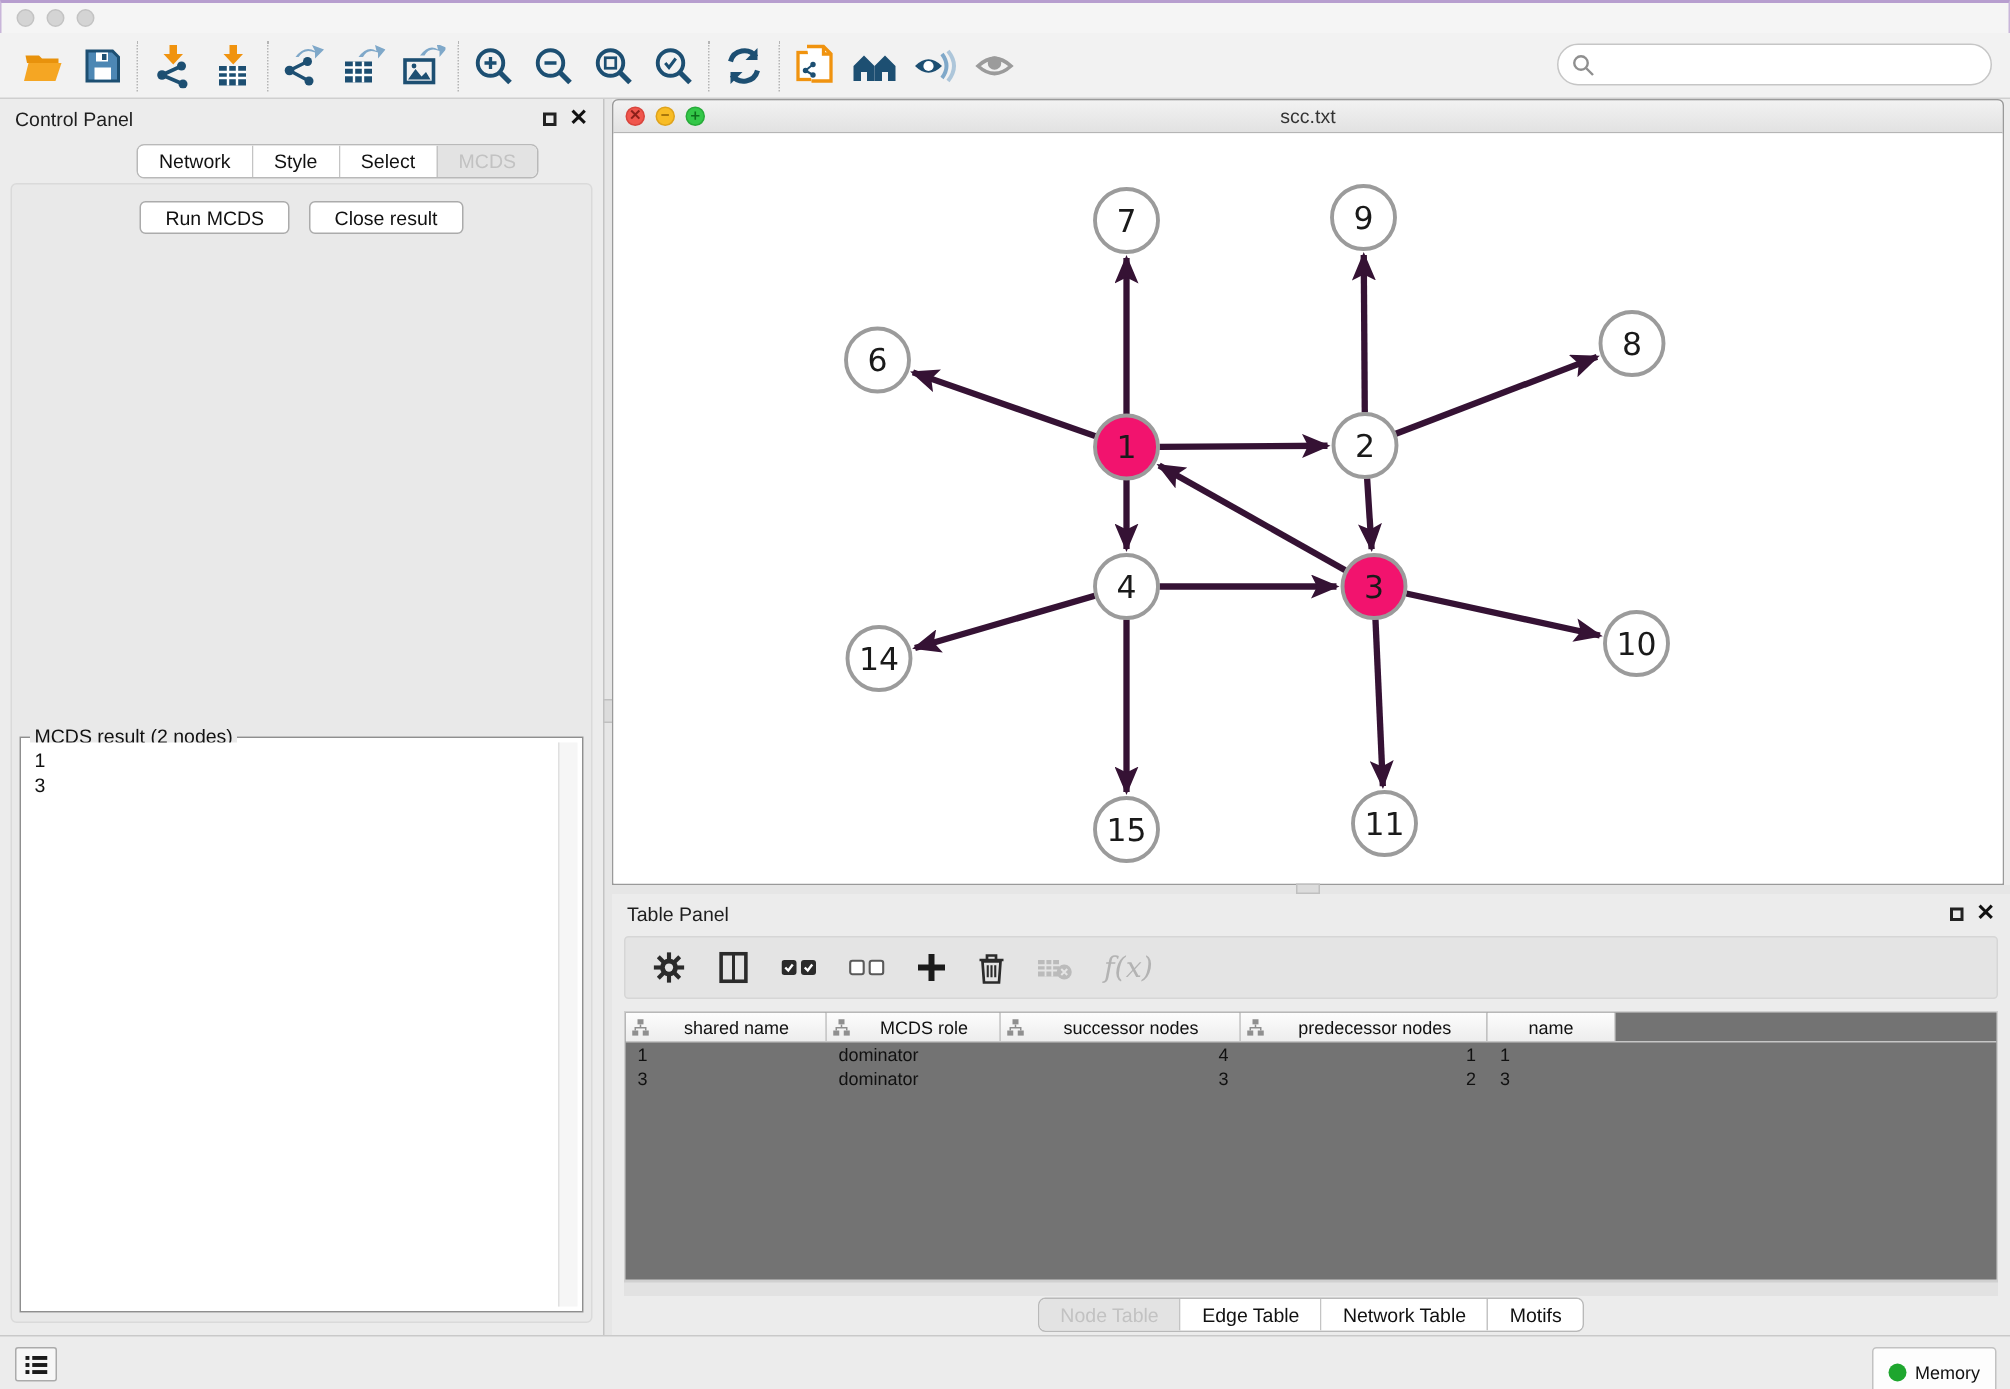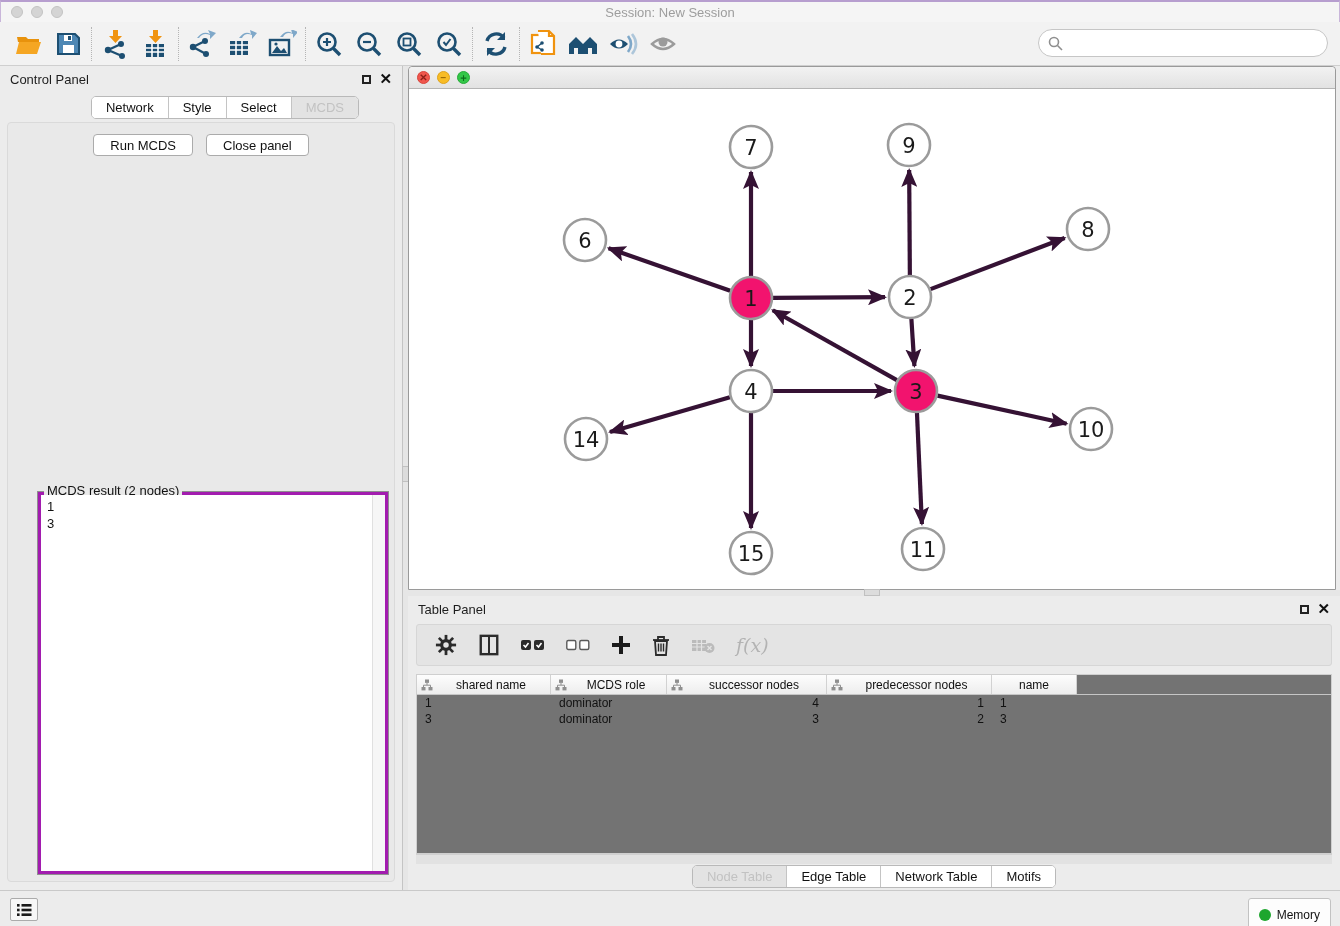--- a/index.html
+++ b/index.html
@@ -46,21 +46,21 @@
   .dropdown .dd-text { font-size:13px; color:#111; padding-left:10px; flex:1; }
   .dd-stepper { width:17px; height:100%; border-left:1px solid #c9c9c9; display:flex; flex-direction:column;
     align-items:center; justify-content:center; gap:2px; }
   .tri-up { width:0; height:0; border-left:4px solid transparent; border-right:4px solid transparent; border-bottom:5px solid #555; }
   .tri-dn { width:0; height:0; border-left:4px solid transparent; border-right:4px solid transparent; border-top:5px solid #555; }
   .btn-row { display:flex; justify-content:center; gap:13px; margin-top:11px; }
   .std-btn { font-size:13px; color:#111; background:#fff; border:1px solid #ababab; border-radius:4px;
     padding:2px 16px; height:22px; cursor:pointer; }
 
   .result-group { position:absolute; left:5px; right:5px; top:368px; bottom:6px;
-    border:1px solid #8f8f8f; background:#a21caf;margin-left:24px; }
+    border:1px solid #8f8f8f; background:#ffffff; }
   .result-legend { position:absolute; top:-9px; left:6px; background:#e9e9e9; padding:0 3px; font-size:13px; color:#111; }
   .result-body { position:absolute; inset:3px; background:#fff; font-size:13px; color:#111;
     padding:3px 0 0 6px; white-space:pre-line; line-height:17px; }
   .result-scroll { position:absolute; top:3px; bottom:3px; right:3px; width:13px; background:#f6f6f6; border-left:1px solid #e0e0e0; }
 
   
   .v-split { position:absolute; left:402px; top:66px; width:6px; height:824px; background:#e6e6e6; border-left:1px solid #c4c4c4; }
   .v-handle { position:absolute; left:-1px; top:400px; width:7px; height:16px; background:#dcdcdc; border:1px solid #c0c0c0; cursor:col-resize; }
   .h-split { position:absolute; left:408px; top:590px; width:932px; height:6px; background:#e6e6e6; }
   .h-handle { position:absolute; left:456px; top:-1px; width:16px; height:7px; background:#dcdcdc; border:1px solid #c0c0c0; cursor:row-resize; }
@@ -111,21 +111,20 @@
 <body>
 
 <div id="app">
 
   <div class="titlebar">
     <div class="tl-dots">
       <span class="tl-dot"></span>
       <span class="tl-dot"></span>
       <span class="tl-dot"></span>
     </div>
-    <div class="win-title">Session: New Session</div>
   </div>
 
   <div class="toolbar">
     <div class="tb-btn">
       <svg width="28" height="28" viewBox="0 0 28 28">
           <path d="M3 7h9l2 2h11v3H4z" fill="#e8920c"></path>
           <path d="M2 24l3-12h22l-4 12z" fill="#f5a623"></path>
         </svg>
     </div>
     <div class="tb-btn">
@@ -269,21 +268,21 @@
       <div class="tabg">
         <span class="tab">Network</span>
         <span class="tab">Style</span>
         <span class="tab">Select</span>
         <span class="tab active">MCDS</span>
       </div>
     </div>
     <div class="cp-card">
       <div class="btn-row">
         <button class="std-btn">Run MCDS</button>
-        <button class="std-btn">Close panel</button>
+        <button class="std-btn">Close result</button>
       </div>
       <div class="result-group">
         <span class="result-legend">MCDS result (2 nodes)</span>
         <div class="result-body">1
 3</div>
         <div class="result-scroll"></div>
       </div>
     </div>
   </div>
 
@@ -291,20 +290,21 @@
       <div class="v-handle"></div>
     </div>
 
   <div class="net-window">
     <div class="net-titlebar">
       <div class="traffic">
         <span class="tdot red">✕</span>
         <span class="tdot yel">−</span>
         <span class="tdot grn">＋</span>
       </div>
+      <span class="net-title">scc.txt</span>
     </div>
     <div class="net-canvas">
       <svg id="graph-svg" width="926" height="500">
           <defs>
             <marker id="arrow" markerUnits="userSpaceOnUse" markerWidth="20" markerHeight="16" refX="17" refY="8" orient="auto">
               <path d="M0,0 L19,8 L0,16 L4,8 z" fill="#351234"></path>
             </marker>
           </defs>
           <line x1="342" y1="187" x2="342" y2="83" stroke="#351234" stroke-width="4.2" marker-end="url(#arrow)"></line>
           <line x1="321.23121807335133" y1="201.7434376400866" x2="199.60088855300984" y2="159.24609359081066" stroke="#351234" stroke-width="4.2" marker-end="url(#arrow)"></line>

